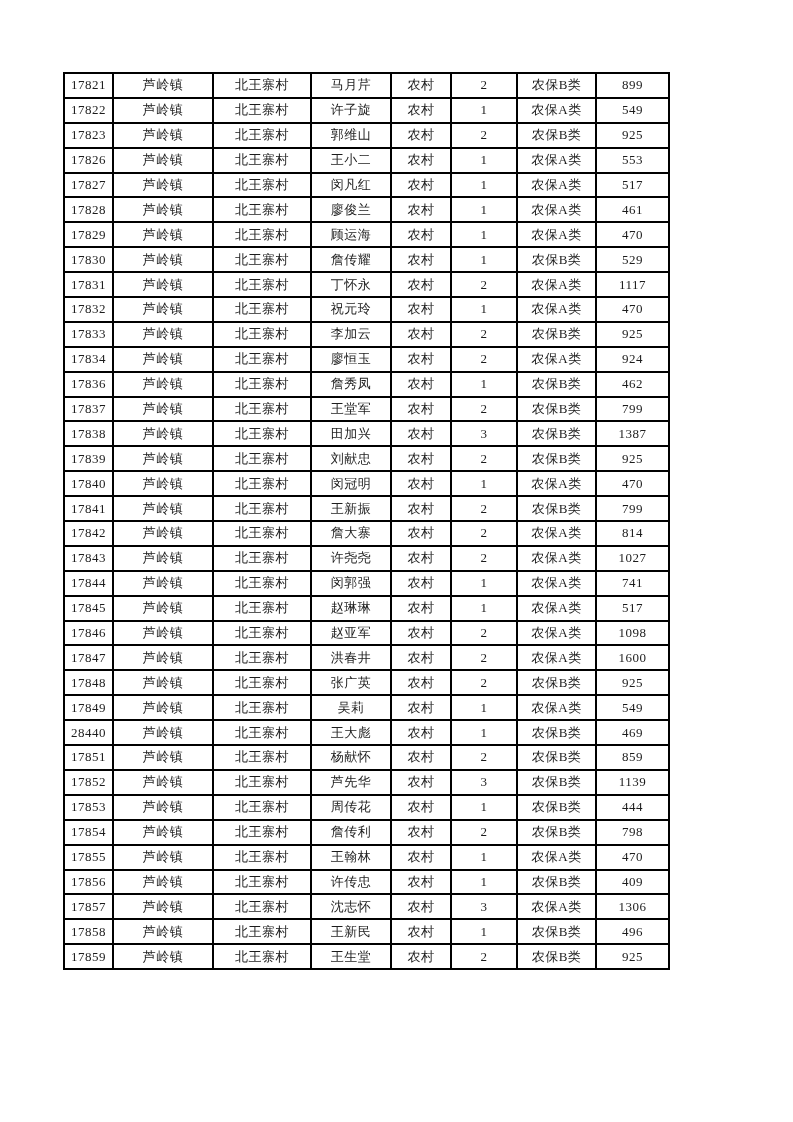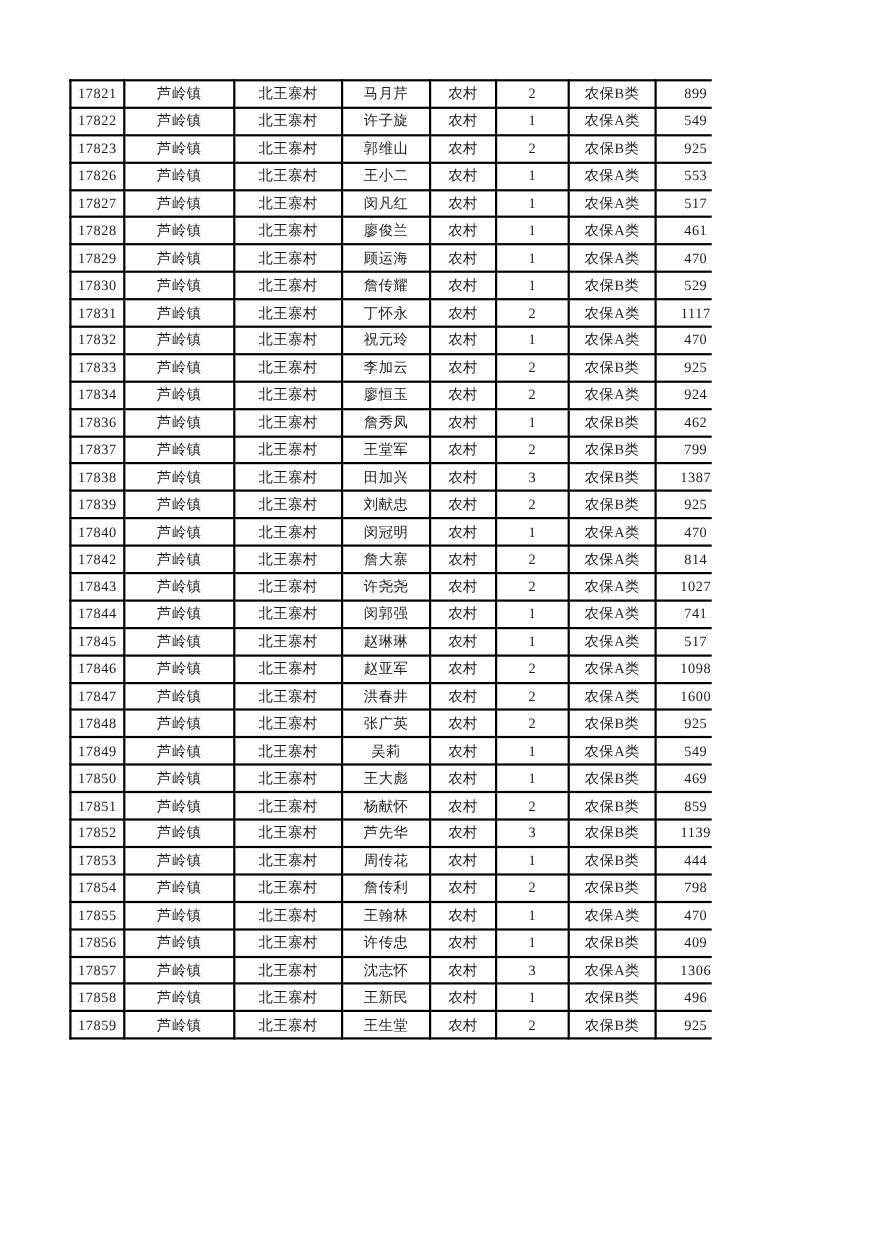--- a/index.html
+++ b/index.html
@@ -6,20 +6,21 @@
     margin: 0;
     padding: 0;
     background: #ffffff;
   }
   .page {
     position: relative;
     width: 647px;
     height: 1122px;
     background: #ffffff;
     overflow: hidden;
+    padding-left: 36px;
   }
   table.records {
     position: absolute;
     left: 63px;
     top: 72px;
     width: 605px;
     border-collapse: collapse;
     table-layout: fixed;
     font-family: "Liberation Serif", "DejaVu Serif", serif;
     font-size: 13px;
@@ -224,20 +225,30 @@
           <td>17840</td>
           <td>芦岭镇</td>
           <td>北王寨村</td>
           <td>闵冠明</td>
           <td>农村</td>
           <td>1</td>
           <td>农保A类</td>
           <td>470</td>
         </tr>
         <tr>
+          <td>17841</td>
+          <td>芦岭镇</td>
+          <td>北王寨村</td>
+          <td>王新振</td>
+          <td>农村</td>
+          <td>2</td>
+          <td>农保B类</td>
+          <td>799</td>
+        </tr>
+        <tr>
           <td>17842</td>
           <td>芦岭镇</td>
           <td>北王寨村</td>
           <td>詹大寨</td>
           <td>农村</td>
           <td>2</td>
           <td>农保A类</td>
           <td>814</td>
         </tr>
         <tr>
@@ -304,21 +315,21 @@
           <td>17849</td>
           <td>芦岭镇</td>
           <td>北王寨村</td>
           <td>吴莉</td>
           <td>农村</td>
           <td>1</td>
           <td>农保A类</td>
           <td>549</td>
         </tr>
         <tr>
-          <td>17850</td>
+          <td>28440</td>
           <td>芦岭镇</td>
           <td>北王寨村</td>
           <td>王大彪</td>
           <td>农村</td>
           <td>1</td>
           <td>农保B类</td>
           <td>469</td>
         </tr>
         <tr>
           <td>17851</td>

